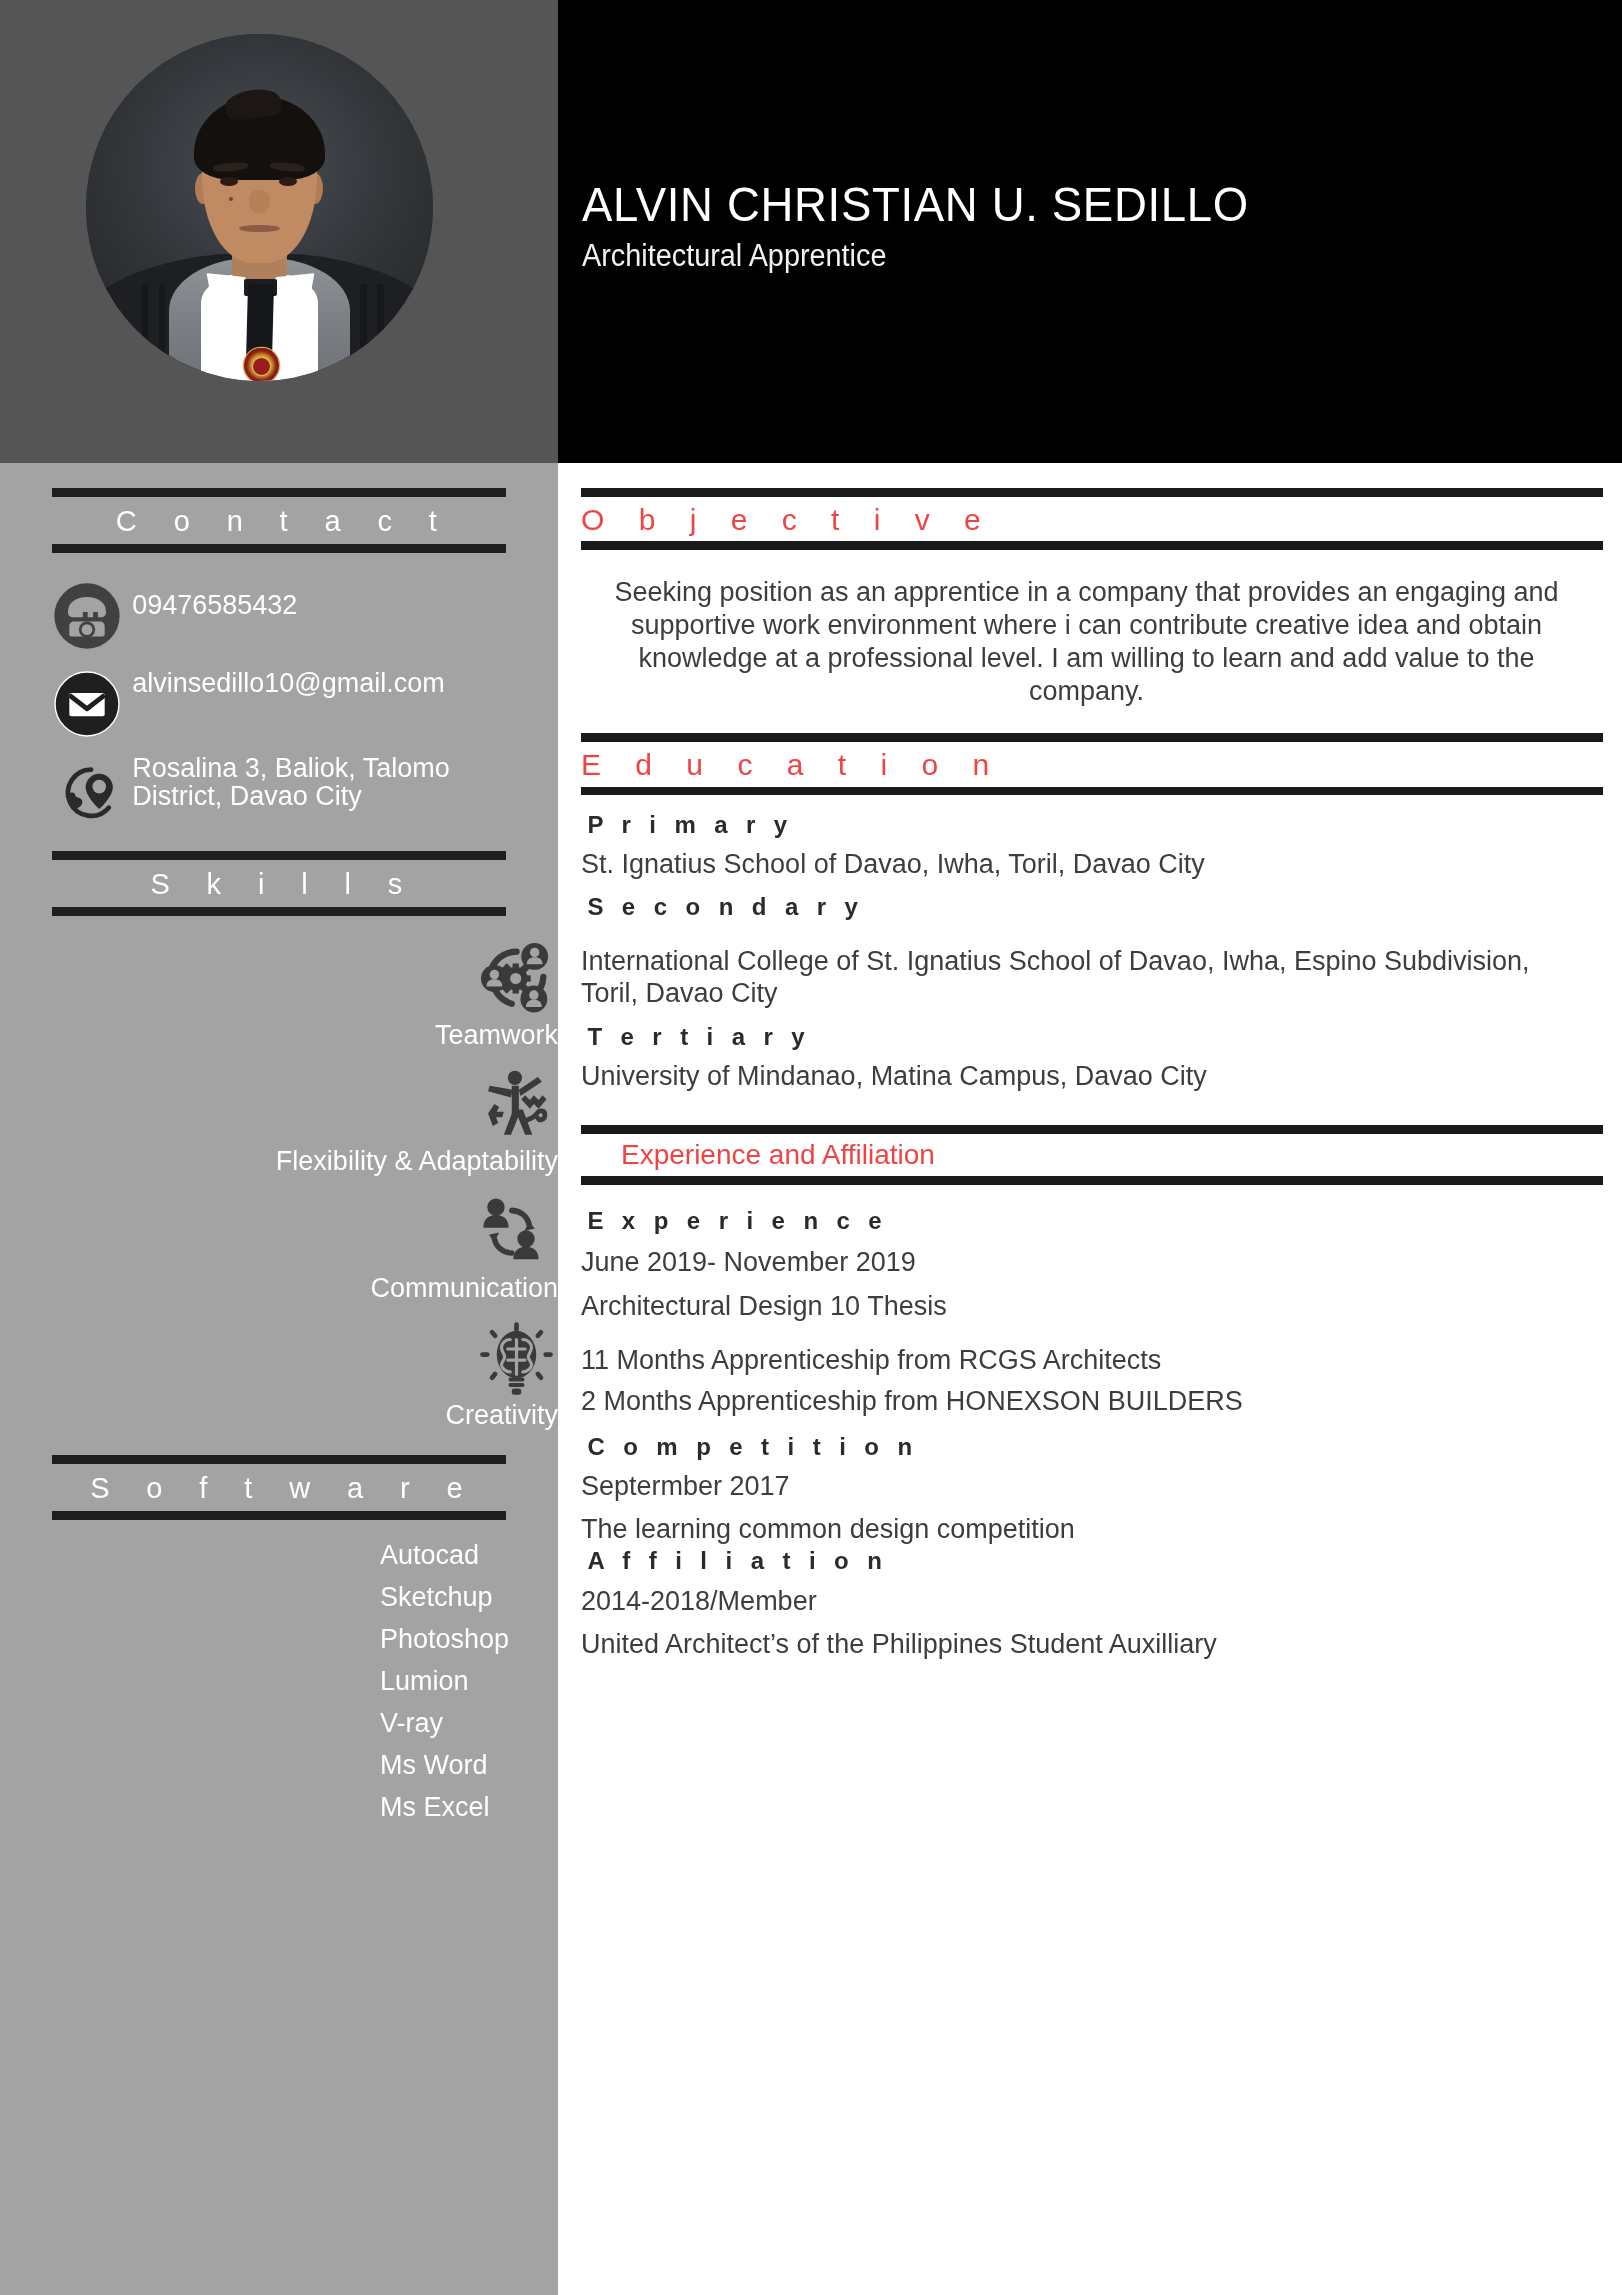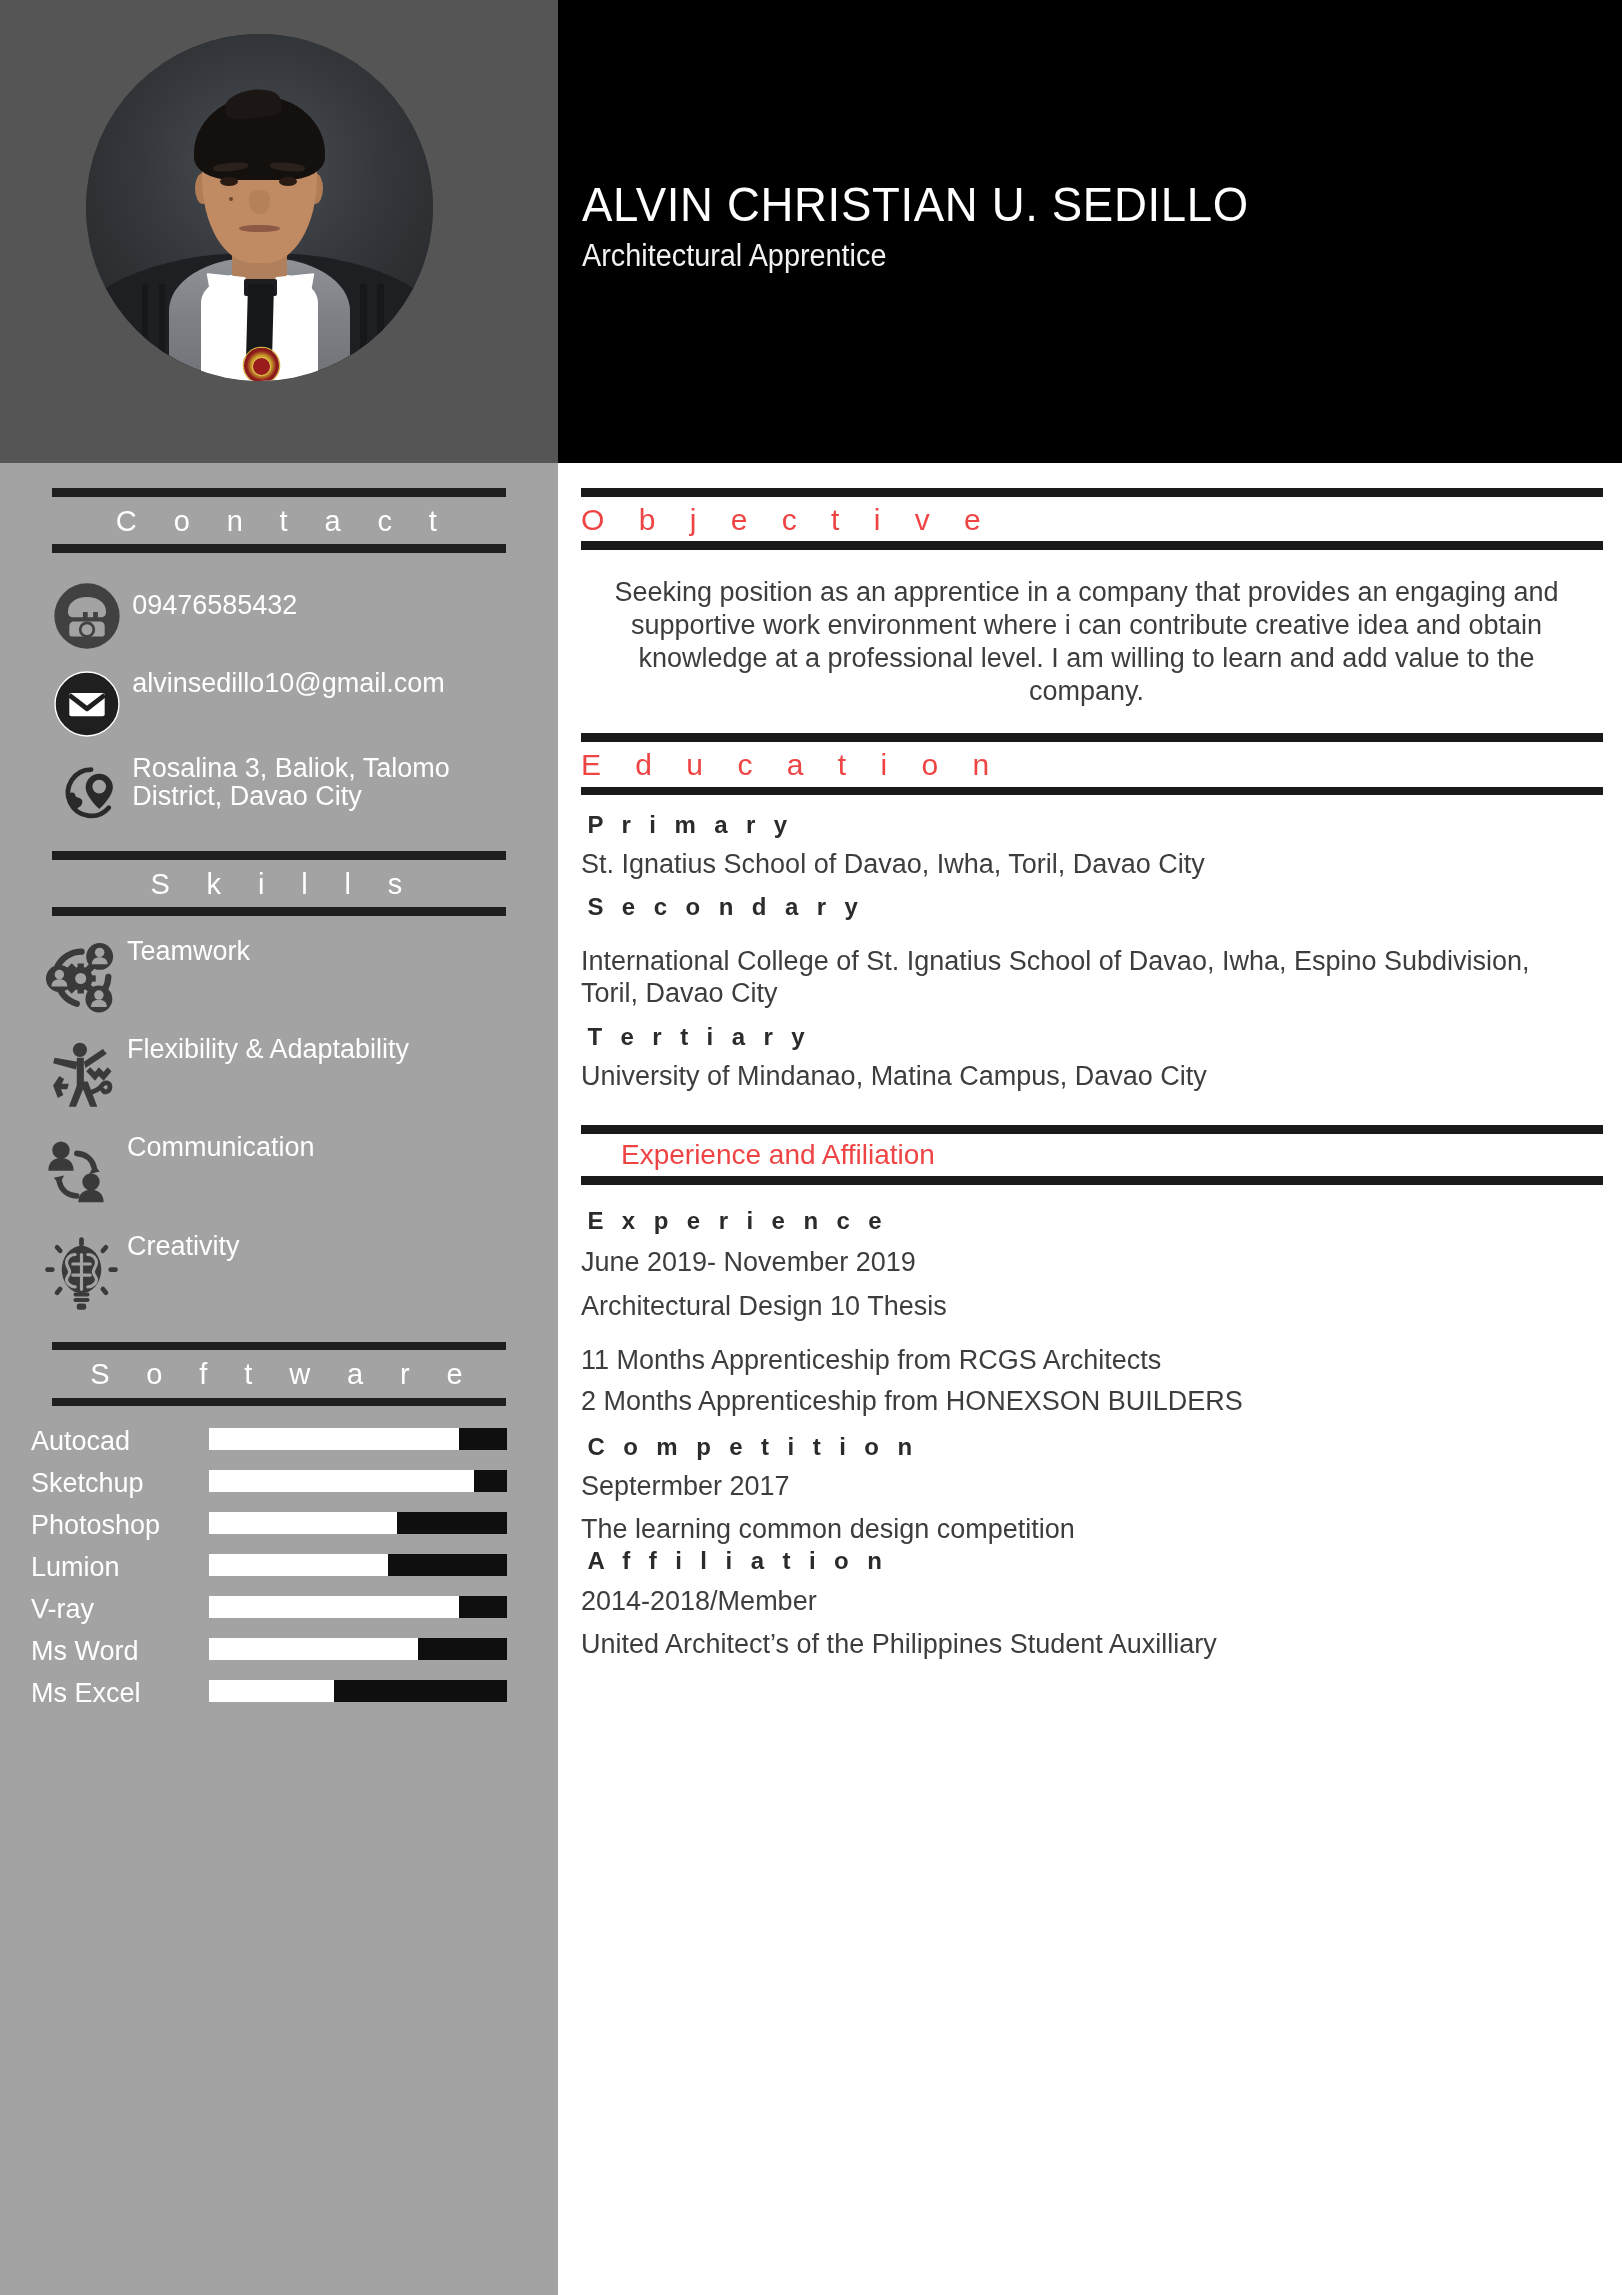--- a/index.html
+++ b/index.html
@@ -171,33 +171,34 @@
     width:72px;height:72px;flex:0 0 72px;
     display:flex;align-items:center;justify-content:center;
   }
   .contact-text{
     color:#ffffff;font-size:27px;line-height:1.02;
     padding-left:9.2px;padding-top:11.8px;max-width:366px;
     word-break:break-word;
   }
 
   .skill-row{
-    display:flex;align-items:flex-start;
+    display:flex;align-items:flex-end;
     margin:0 0 0 39px;
+    flex-direction:column;
   }
   .skill-icon{
     width:84px;height:84px;flex:0 0 84px;
     display:flex;align-items:center;justify-content:center;
   }
   .skill-label{
     color:#ffffff;font-size:27px;line-height:1.05;padding-left:3.9px;
   }
 
   .sw-row{
-    display:flex;align-items:flex-start;margin-left:31px;height:42px;
+    display:flex;align-items:flex-end;margin-left:31px;height:42px;flex-direction:column;
   }
   .sw-name{
     color:#ffffff;font-size:27px;width:178px;flex:0 0 178px;line-height:1;
   }
   .sw-bar{
     position:relative;width:298px;height:22px;background:#0f0f0f;
   }
   .sw-fill{
     position:absolute;left:0;top:0;height:100%;background:#ffffff;
   }

